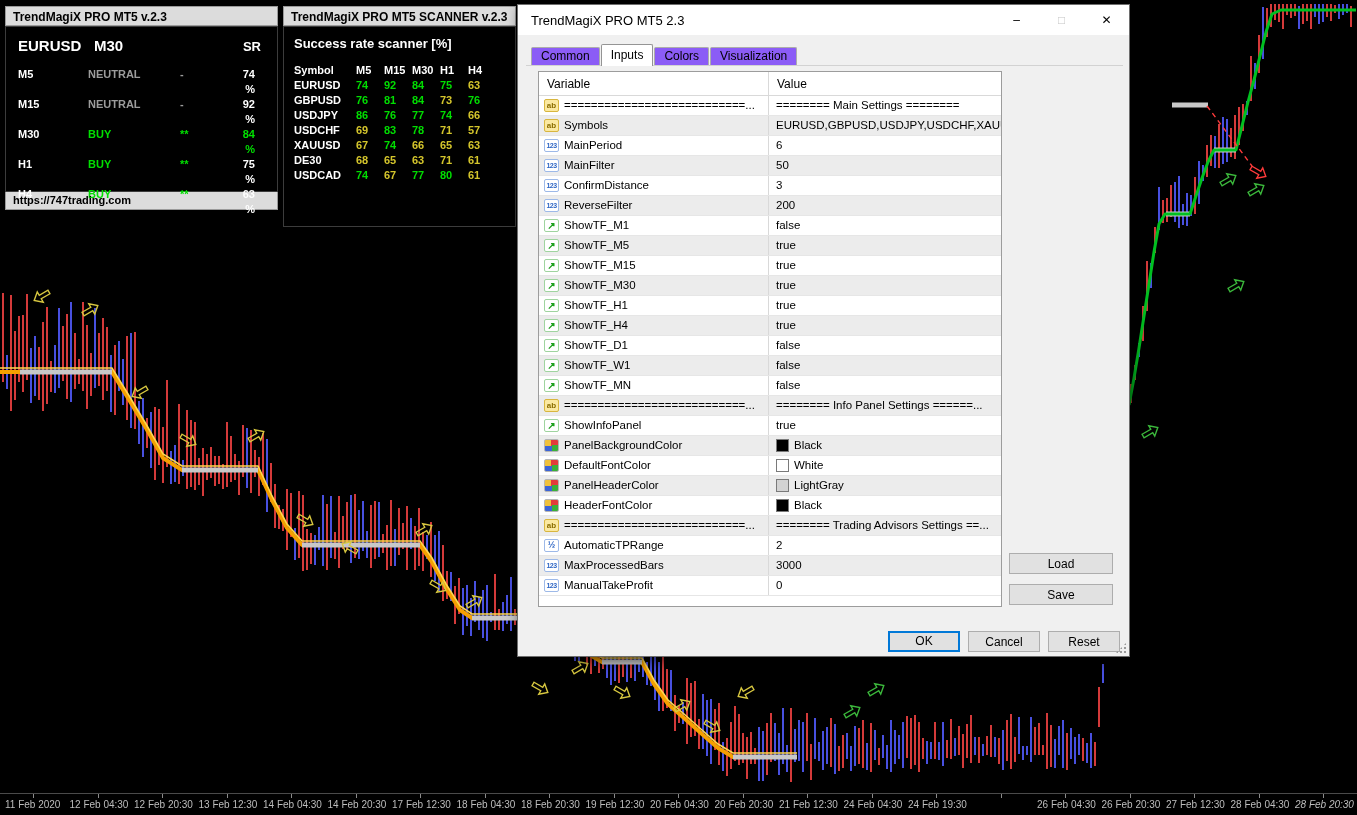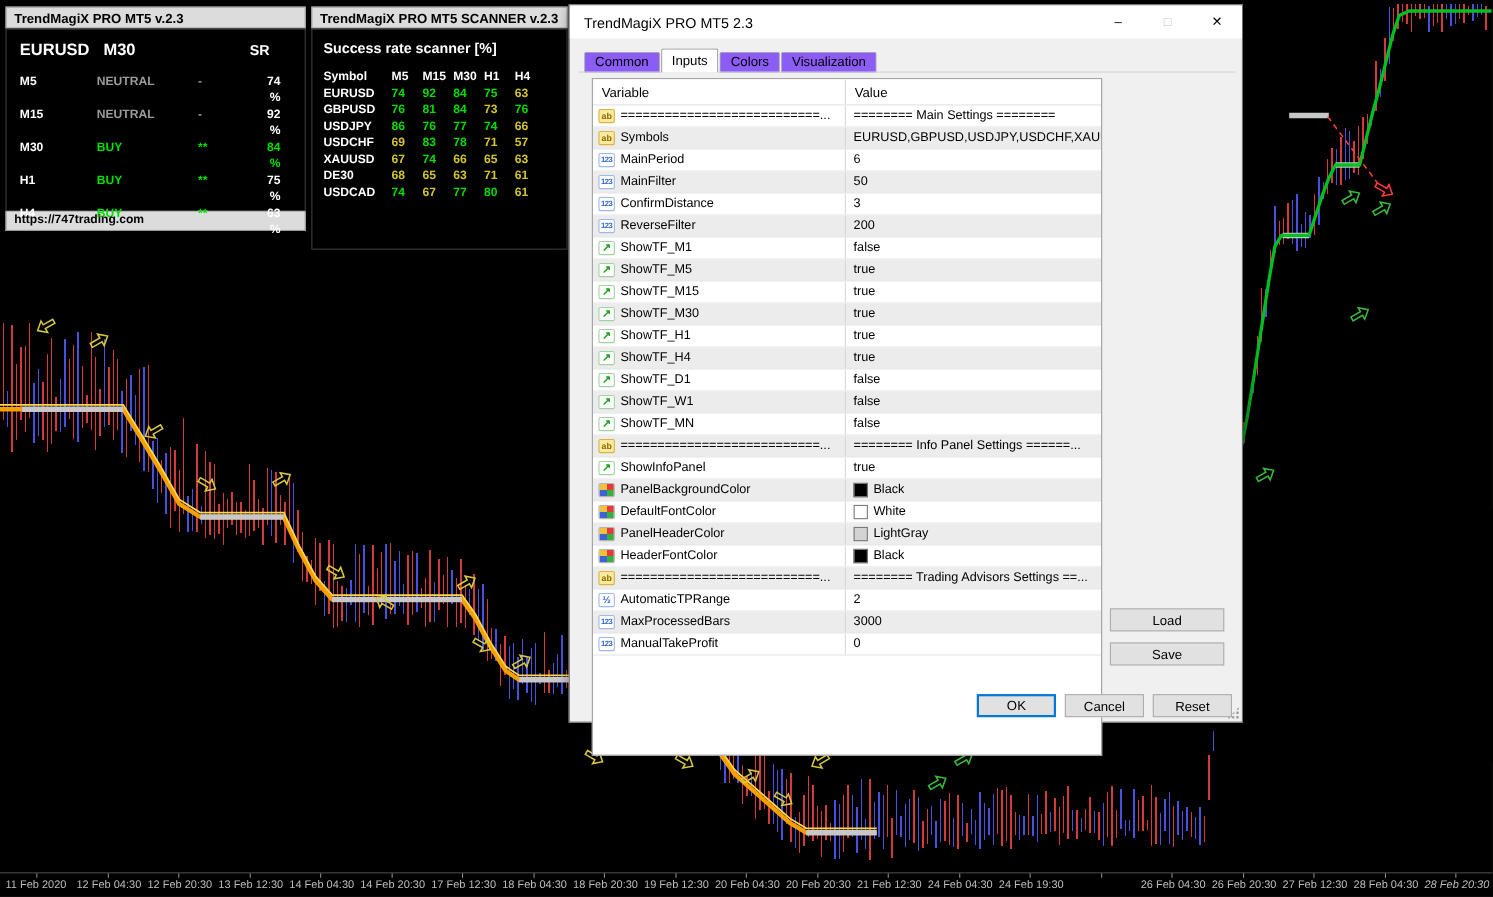--- a/index.html
+++ b/index.html
@@ -15,21 +15,21 @@
 
   
   .float-panel{position:absolute}
   .panel-title{background:#dcdcdc;color:#000;font-weight:bold;font-size:12px;padding:3px 7px;height:20px;border:1px solid #9a9a9a;white-space:nowrap;overflow:hidden}
   .panel-black{background:#000;border:1px solid #3c3c3c;color:#fff}
   #indicator-panel{left:5px;top:6px;width:273px}
   #indicator-panel .panel-black{height:166px;padding:10px 12px 0}
   .ind-head{display:flex;align-items:baseline;font-weight:bold}
   .ind-head .sym{font-size:15px;width:76px}
   .ind-head .per{font-size:15px;flex:1}
-  .ind-head .srh{font-size:13px;margin-right:20px}
+  .ind-head .srh{font-size:13px;margin-right:4px}
   .ind-rows{margin-top:13px}
   .ind-row{display:flex;font-size:11px;font-weight:bold;line-height:15px}
   .ind-row .tf{width:70px;color:#fff}
   .ind-row .sig{width:92px}
   .ind-row .mk{width:52px}
   .ind-row .srv{flex:1;text-align:right;padding-right:10px}
   .panel-footer{background:#dcdcdc;color:#000;font-size:11px;font-weight:bold;padding:2px 7px;height:18px;border:1px solid #9a9a9a;border-top:none}
 
   #scanner-panel{left:283px;top:6px;width:233px}
   #scanner-panel .panel-black{height:201px;padding:9px 10px}
@@ -42,21 +42,21 @@
   
   #dialog{position:absolute;left:517px;top:4px;width:613px;height:653px;background:#f0f0f0;border:1px solid #6e6e6e;box-shadow:3px 4px 12px rgba(0,0,0,.6);font-size:12px;color:#000}
   .dlg-titlebar{height:30px;background:#fff;display:flex;align-items:center}
   .dlg-title{padding-left:13px;font-size:13px;flex:1}
   .winbtn{width:45px;height:30px;text-align:center;line-height:30px;font-size:12px;cursor:default}
   .winbtn.max{color:#c6c6c6}
   .dlg-tabs{position:absolute;left:13px;top:39px;display:flex;align-items:flex-end;height:22px}
   .tab{height:19px;line-height:17px;padding:0 9px;font-size:12px;background:#8b5cf6;border:1px solid #acacac;border-bottom:none;border-radius:2px 2px 0 0;margin-right:1px}
   .tab.active{height:22px;line-height:20px;background:#fff;border-color:#949494;position:relative;z-index:2}
   .tabpage-line{position:absolute;left:8px;top:60px;width:597px;border-top:1px solid #d2d2d2}
-  .ptable{position:absolute;left:20px;top:66px;width:464px;height:616px;background:#fff;border:1px solid #9c9c9c;overflow:hidden}
+  .ptable{position:absolute;left:20px;top:66px;width:464px;height:536px;background:#fff;border:1px solid #9c9c9c;overflow:hidden}
   .phead{display:flex;height:24px;line-height:24px;border-bottom:1px solid #d9d9d9;background:#fff}
   .phead .col1{width:230px;padding-left:8px;border-right:1px solid #d9d9d9}
   .phead .col2{flex:1;padding-left:8px}
   .trow{display:flex;height:20px;line-height:19px;border-bottom:1px solid #e6e6e6;background:#fff}
   .trow.alt{background:#ececec}
   .tvar{width:230px;display:flex;align-items:center;gap:5px;padding-left:5px;border-right:1px solid #d9d9d9;overflow:hidden;white-space:nowrap;font-size:11.5px}
   .tval{flex:1;padding-left:7px;display:flex;align-items:center;gap:5px;overflow:hidden;white-space:nowrap;font-size:11.5px}
   .picon{width:15px;height:13px;flex:none;display:flex;align-items:center;justify-content:center;font-weight:bold;border-radius:2px}
   .picon.ab{background:#fbe9a0;color:#8a6d00;border:1px solid #d8b63f;font-size:8px}
   .picon.i123{background:#fff;color:#2f66c4;border:1px solid #9db9e8;font-size:7px;letter-spacing:-.5px}

